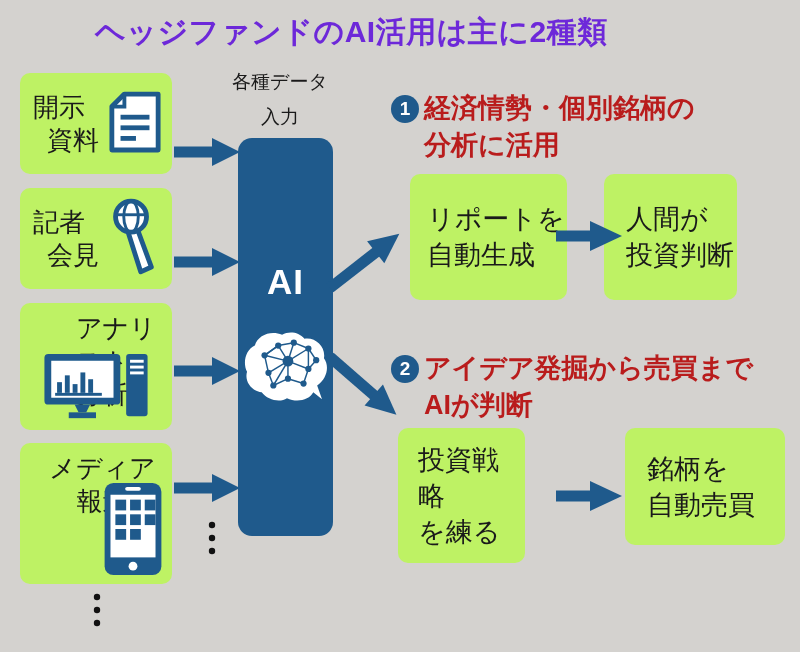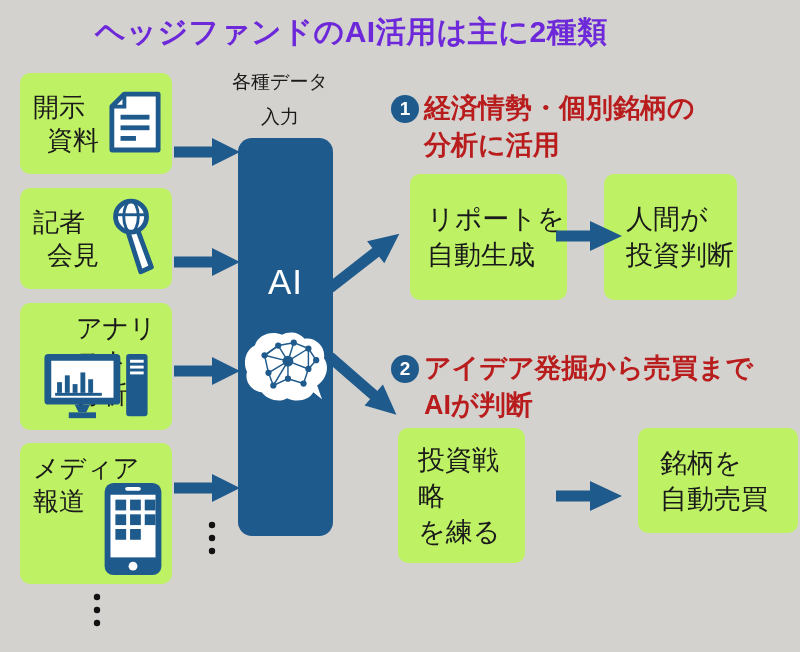--- a/index.html
+++ b/index.html
@@ -26,40 +26,40 @@
 
   
   .src-label { font-size: 26px; line-height: 33px; font-weight: 500; }
   .src-label .indent { padding-left: 14px; }
   .box-row { display: flex; align-items: center; padding-left: 13px; }
   .box-row .icon-wrap { margin-left: auto; margin-right: 10px; }
 
   #box-disclosure { left: 20px; top: 73px;  width: 152px; height: 101px; }
   #box-press      { left: 20px; top: 188px; width: 152px; height: 101px; }
   #box-analyst    { left: 20px; top: 303px; width: 152px; height: 127px; padding-left: 43px; }
-  #box-media      { left: 20px; top: 443px; width: 152px; height: 141px; }
+  #box-media      { left: 20px; top: 443px; width: 152px; height: 141px; text-align: center; }
   #box-disclosure, #box-press { display: flex; align-items: center; }
   #box-analyst .src-label, #box-media .src-label { padding: 9px 0 0 13px; }
   #box-analyst .icon-abs { position: absolute; left: 50%; transform: translateX(-50%); bottom: 2px; }
   #box-media .icon-abs { position: absolute; right: 10px; bottom: 5px; }
 
   
   .input-label {
     position: absolute; left: 200px; top: 64px; width: 160px;
     text-align: center; font-size: 19px; line-height: 35px; font-weight: 500;
   }
 
   
   .ai-box {
     position: absolute; left: 238px; top: 138px; width: 95px; height: 398px;
     background: #1f5a8c; border-radius: 14px;
   }
   .ai-box .ai-text {
     position: absolute; top: 124px; width: 100%; text-align: center;
-    color: #ffffff; font-size: 35px; font-weight: normal; letter-spacing: 1px;
+    color: #ffffff; font-size: 35px; font-weight: bold; letter-spacing: 1px;
   }
   .ai-box .brain-wrap { position: absolute; top: 192px; left: 50%; transform: translateX(-50%); }
 
   
   .flow-heading { position: absolute; font-size: 27px; font-weight: bold; line-height: 37px; color: #b91c1c; }
   #heading-1 { left: 424px; top: 90px; }
   #heading-2 { left: 424px; top: 350px; }
   .num-circle {
     position: absolute; width: 28px; height: 28px; border-radius: 50%;
     background: #1f5a8c; color: #fff; font-size: 19px; font-weight: bold;
@@ -69,21 +69,21 @@
   #num-2 { left: 391px; top: 355px; }
 
   
   .proc-box {
     display: flex; flex-direction: column; justify-content: center;
     font-size: 27px; line-height: 36px; font-weight: 500;
   }
   #box-report   { left: 398px; top: 174px; width: 157px; height: 126px; padding-left: 17px; margin-left: 12px; }
   #box-human    { left: 604px; top: 174px; width: 133px; height: 126px; padding-left: 22px; }
   #box-strategy { left: 398px; top: 428px; width: 127px; height: 135px; padding-left: 20px; }
-  #box-trade    { left: 638px; top: 428px; width: 160px; height: 105px; padding-left: 22px; }
+  #box-trade    { left: 625px; top: 428px; width: 160px; height: 117px; padding-left: 22px; }
 
   .arrow-layer { position: absolute; inset: 0; pointer-events: none; }
 </style>
 </head>
 <body>
 
 <div class="stage">
 
   <div class="title">ヘッジファンドのAI活用は主に2種類</div>
 

